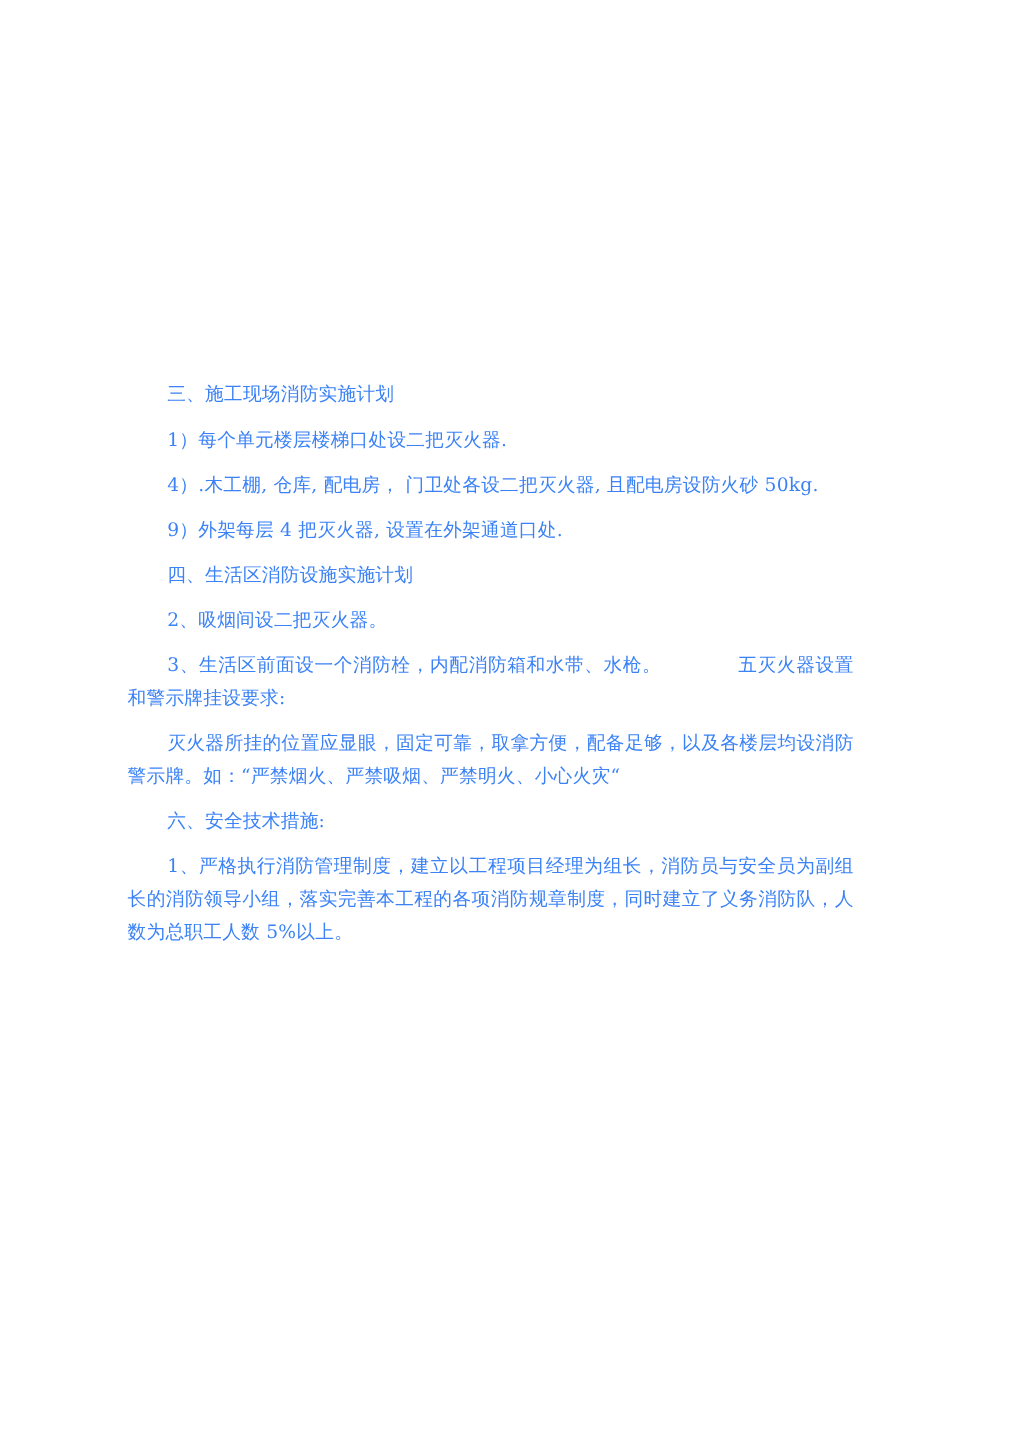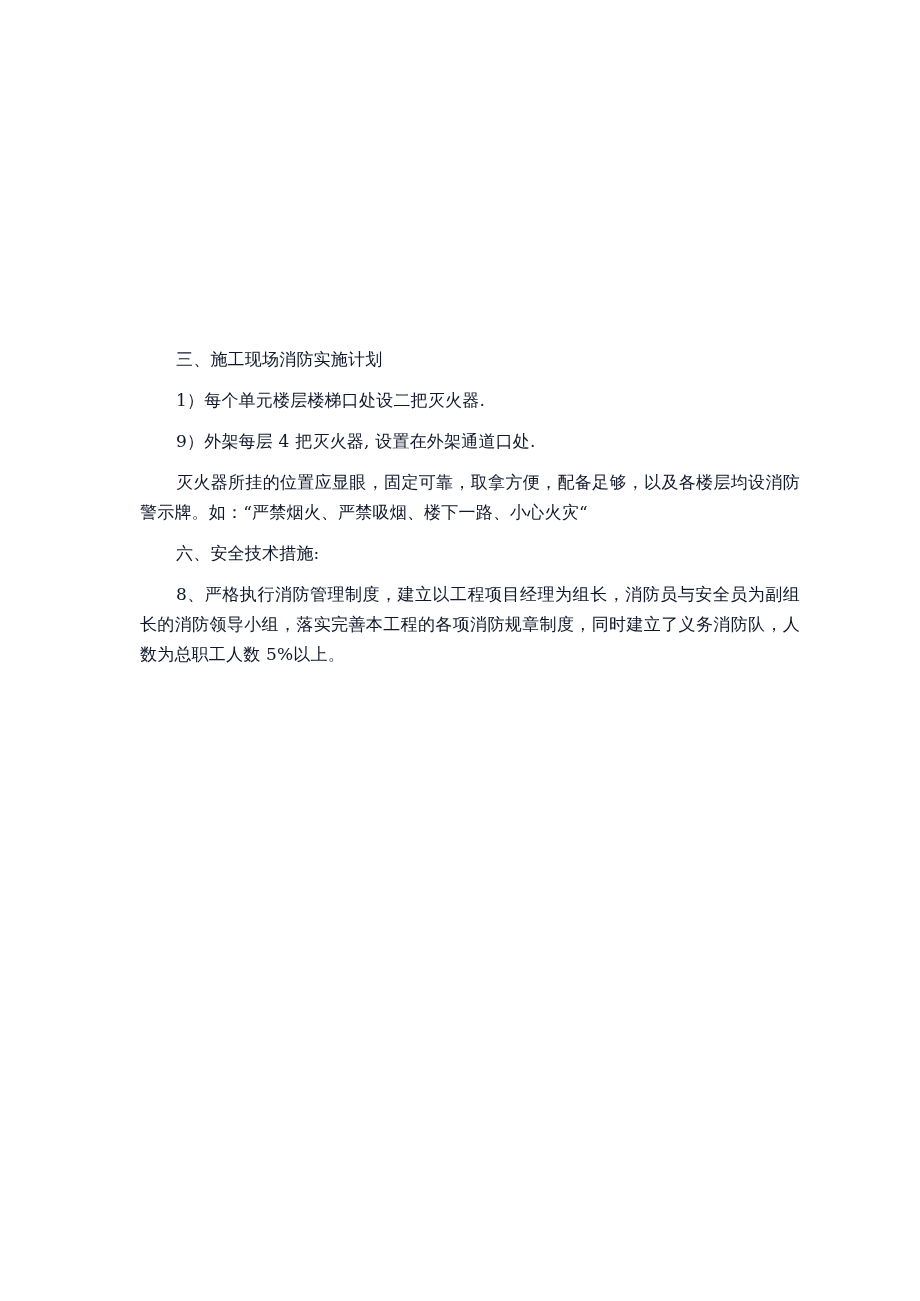--- a/index.html
+++ b/index.html
@@ -18,24 +18,24 @@
   .page {
     position: absolute;
     left: 0;
     top: 0;
     width: 920px;
     height: 1301px;
     background: #ffffff;
   }
   .content {
     position: absolute;
-    left: 140px;
+    left: 116px;
     top: 344px;
     width: 660px;
-    color: #0f172a;
+    color: #3b82f6;
   }
   .block {
     margin: 0 0 11px 0;
     font-size: 17px;
     line-height: 30px;
     text-indent: 36px;
     text-align: justify;
     font-weight: normal;
     letter-spacing: 0.2px;
     word-break: break-all;
@@ -49,27 +49,31 @@
 
 <div class="page">
   <div class="content">
 
     <p class="block heading">三、施工现场消防实施计划</p>
 
 
 
     <p class="block">1）每个单元楼层楼梯口处设二把灭火器.</p>
 
+    <p class="block">4）.木工棚, 仓库, 配电房， 门卫处各设二把灭火器, 且配电房设防火砂 50kg.</p>
 
     <p class="block">9）外架每层 4 把灭火器, 设置在外架通道口处.</p>
 
+    <p class="block heading">四、生活区消防设施实施计划</p>
 
 
+    <p class="block">2、吸烟间设二把灭火器。</p>
 
+    <p class="block">3、生活区前面设一个消防栓，内配消防箱和水带、水枪。　　　　五灭火器设置和警示牌挂设要求:</p>
 
-    <p class="block">灭火器所挂的位置应显眼，固定可靠，取拿方便，配备足够，以及各楼层均设消防警示牌。如：“严禁烟火、严禁吸烟、楼下一路、小心火灾“</p>
+    <p class="block">灭火器所挂的位置应显眼，固定可靠，取拿方便，配备足够，以及各楼层均设消防警示牌。如：“严禁烟火、严禁吸烟、严禁明火、小心火灾“</p>
 
     <p class="block heading">六、安全技术措施:</p>
 
-    <p class="block">8、严格执行消防管理制度，建立以工程项目经理为组长，消防员与安全员为副组长的消防领导小组，落实完善本工程的各项消防规章制度，同时建立了义务消防队，人数为总职工人数 5%以上。</p>
+    <p class="block">1、严格执行消防管理制度，建立以工程项目经理为组长，消防员与安全员为副组长的消防领导小组，落实完善本工程的各项消防规章制度，同时建立了义务消防队，人数为总职工人数 5%以上。</p>
 
   </div>
 </div>
 
 </body></html>

